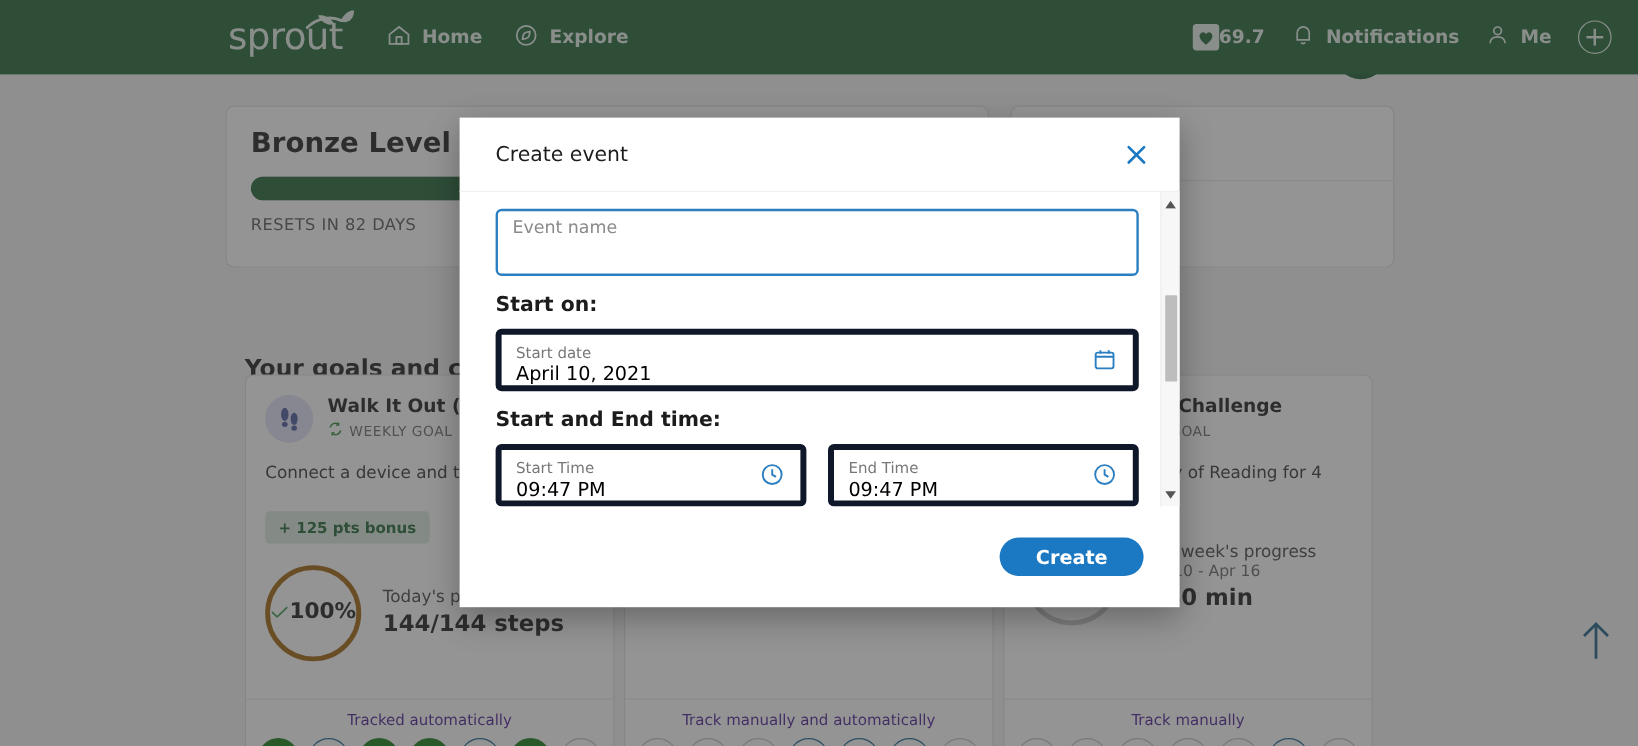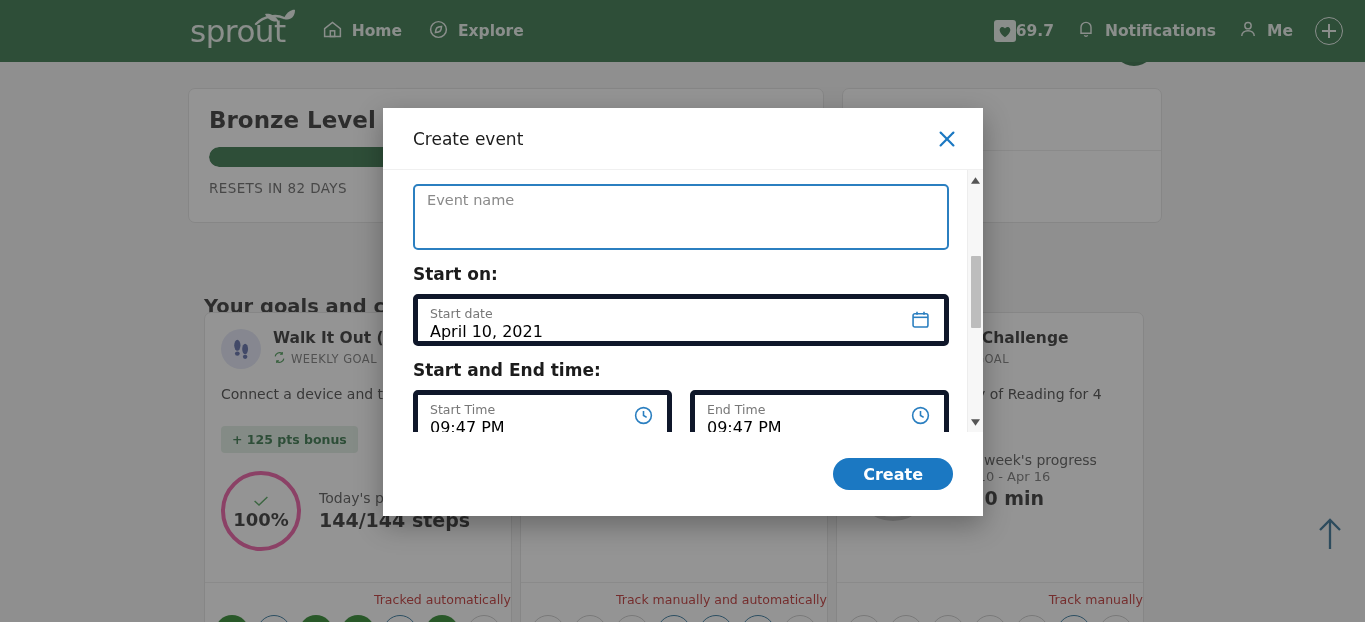--- a/index.html
+++ b/index.html
@@ -106,34 +106,34 @@
     font-size: 11.5px; letter-spacing: .45px; color: #6b6b6b;
   }
   .goal-desc { margin-top: 16px; font-size: 14px; color: #333; line-height: 1.35; }
   .pts-badge {
     display: inline-block; margin-top: 22px; padding: 6px 11px; border-radius: 4px;
     background: #dcecdf; color: #1d6434; font-size: 12.5px; font-weight: 600;
   }
 
   .progress-row { display: flex; align-items: center; gap: 18px; padding: 18px 16px 0; }
   .ring {
-    width: 80px; height: 80px; border-radius: 50%; border: 4px solid #ec4899;
-    flex: none; display: flex; flex-direction: column; align-items: center; justify-content: center;
+    width: 80px; height: 80px; border-radius: 50%; border: 4px solid #a16207;
+    flex: none; display: flex; flex-direction: row; align-items: center; justify-content: center;
   }
   .ring.pale { border-color: #c9c9c9; }
   .ring-pct { font-size: 18px; font-weight: 700; color: #1c1c1c; margin-top: -2px; }
   .prog-label { font-size: 14px; color: #444; }
   .prog-value { font-size: 19px; font-weight: 700; color: #1c1c1c; margin-top: 3px; }
   .prog-sub { font-size: 13px; color: #666; margin-top: 1px; }
 
   .track-footer {
     position: absolute; bottom: 0; left: 0; right: 0;
     border-top: 1px solid #e8e8e8; padding: 9px 0 8px; text-align: center;
   }
-  .track-label { font-size: 12.5px; color: #b91c1c; text-align: right; }
+  .track-label { font-size: 12.5px; color: #4c1d95; }
   .dots { display: flex; justify-content: center; gap: 8px; margin-top: 8px; }
   .dot {
     width: 34px; height: 34px; border-radius: 50%;
     display: flex; align-items: center; justify-content: center; cursor: pointer;
   }
   .dot.done { background: #137a13; }
   .dot.outline-blue { border: 1.6px solid #1b6691; background: #fff; }
   .dot.outline-gray { border: 1.6px solid #c4c4c4; background: #fff; }
 
   
@@ -141,21 +141,21 @@
     position: absolute; left: 1316px; top: 455px; width: 30px; height: 40px; cursor: pointer;
   }
 
   
   .scrim {
     position: absolute; inset: 0; background: rgba(60,60,60,.55); z-index: 50;
   }
 
   
   .modal {
-    position: absolute; left: 383px; top: 108px; width: 600px; height: 408px;
+    position: absolute; left: 383px; top: 98px; width: 600px; height: 408px;
     background: #fff; z-index: 60;
     box-shadow: 0 9px 26px rgba(0,0,0,.3);
     display: flex; flex-direction: column;
   }
   .modal-head {
     height: 62px; flex: none; display: flex; align-items: center;
     padding: 0 20px 0 30px; border-bottom: 1px solid #f0f0f0;
   }
   .modal-title { font-size: 17px; color: #1c1c1c; }
   .close-x {
@@ -174,21 +174,21 @@
     display: flex; flex-direction: column; justify-content: center;
   }
   .field.focused { border: 2px solid #2b7fc0; }
   .field-float { font-size: 12.5px; color: #777; line-height: 1.1; }
   .field-val { font-size: 16px; color: #000000; margin-top: 2px; }
   .field-ph { font-size: 14.5px; color: #8a8a8a; }
   .field-icon {
     position: absolute; right: 12px; top: 50%; transform: translateY(-50%);
     width: 22px; height: 22px; cursor: pointer;
   }
-  .field-name { height: 66px; justify-content: flex-start; padding-top: 6px; }
+  .field-name { height: 56px; justify-content: flex-start; padding-top: 6px; }
   .time-row { display: flex; gap: 18px; }
   .time-row .field { flex: 1; }
 
   
   .mscroll {
     position: absolute; right: 0; top: 0; width: 16px; bottom: 0;
     background: #f7f7f7; border-left: 1px solid #ededed;
   }
   .mscroll .arrow {
     position: absolute; left: 0; right: 0; height: 16px;

